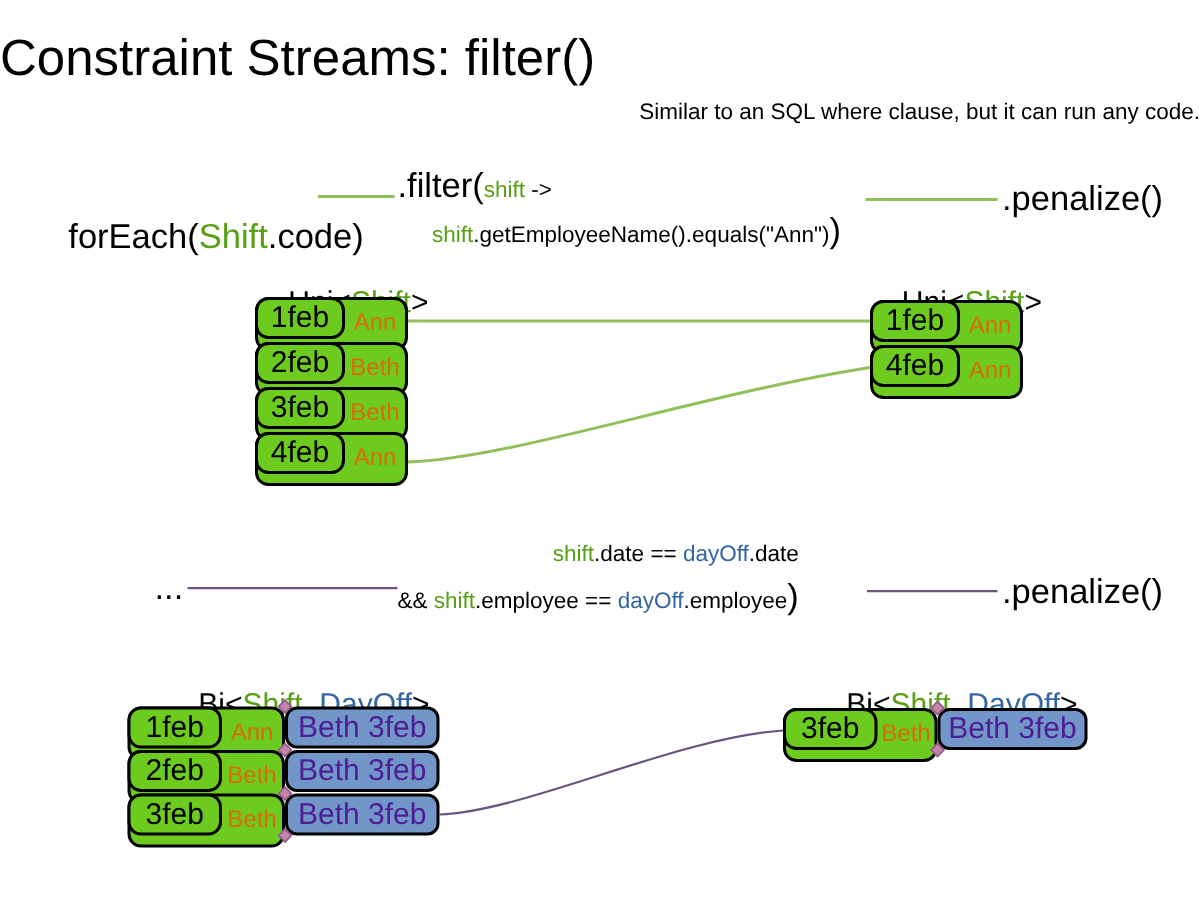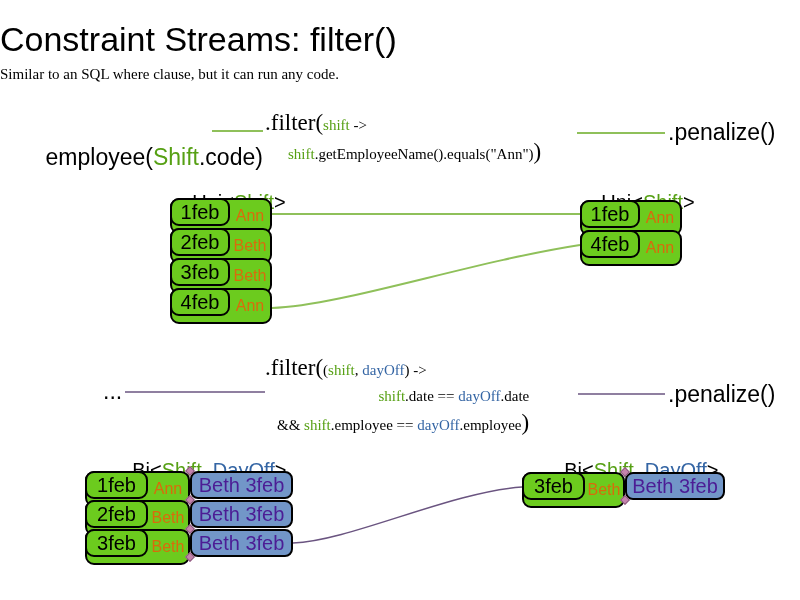--- a/index.html
+++ b/index.html
@@ -1,22 +1,22 @@
 <!DOCTYPE html>
 <html style="--shift-green: #56a014; --dayoff-blue: #3465a4; --name-orange: #d96b0c; --card-green: #6ccb1e; --card-blue: #7296c8; --connector-green: #8fc05a; --connector-purple: #6a5480;"><head>
 <meta charset="utf-8">
 <style>
   html,body{margin:0;padding:0;}
   body{font-family:"Liberation Sans", sans-serif; background:#fff;}
   .slide{position:relative;width:800px;height:600px;background:#ffffff;overflow:hidden;}
 
   .title{position:absolute;top:20px;left:0;width:800px;text-align:left;
          font-size:34px;color:#000;}
-  .subtitle{position:absolute;top:66px;left:0;width:800px;text-align:left;
-         font-size:15px;color:#000;font-family:Liberation Serif, serif;}
+  .subtitle{position:absolute;top:66px;left:0;width:800px;text-align:right;
+         font-size:15px;color:#000;}
 
   .code-big{font-size:23px;color:#000;white-space:pre;}
   .code-small{font-size:15px;color:#000;white-space:pre;}
   .green{color:var(--shift-green);}
   .blue{color:var(--dayoff-blue);}
 
   .abs{position:absolute;}
 
   .hdr{position:absolute;font-size:20px;color:#000;white-space:pre;}
 
@@ -34,21 +34,21 @@
 
   .pair{position:absolute;width:103px;height:28px;background:var(--card-blue);
         border:2px solid #000;border-radius:8px;box-sizing:border-box;
         display:flex;align-items:center;justify-content:center;
         font-size:20px;color:#4c1d95;z-index:2;}
 
   .diamond{position:absolute;width:7px;height:7px;background:#c583ad;
         border:1px solid #8d5d80;transform:translate(-50%,-50%) rotate(45deg);
         z-index:3;box-sizing:border-box;}
 
-  .codeblock{position:absolute;z-index:2;font-family:Liberation Serif, serif;}
+  .codeblock{position:absolute;z-index:2;}
   .codeblock .body-line{margin-left:23px;margin-top:3px;}
 </style>
 </head>
 <body>
 
 <div class="slide">
 
   <div class="title">Constraint Streams: filter()</div>
   <div class="subtitle">Similar to an SQL where clause, but it can run any code.</div>
 
@@ -56,21 +56,21 @@
     <path d="M272 214 H580" fill="none" style="stroke:var(--connector-green);stroke-width:2"></path>
     <path d="M272 308 C340 306 470 262 580 245" fill="none" style="stroke:var(--connector-green);stroke-width:2"></path>
     <path d="M212 131 H263" fill="none" style="stroke:var(--connector-green);stroke-width:2"></path>
     <path d="M577 133 H665" fill="none" style="stroke:var(--connector-green);stroke-width:2"></path>
     <path d="M125 392 H265" fill="none" style="stroke:var(--connector-purple);stroke-width:1.5"></path>
     <path d="M578 394 H665" fill="none" style="stroke:var(--connector-purple);stroke-width:1.5"></path>
     <path d="M293 543 C350 541 450 492 522 487" fill="none" style="stroke:var(--connector-purple);stroke-width:1.5"></path>
   </svg>
 
   <div class="abs code-big" style="left:20px;top:117px;">
-    <span>employee(</span><span class="green">Shift</span><span>.code)</span>
+    <span>forEach(</span><span class="green">Shift</span><span>.code)</span>
   </div>
 
   <div class="codeblock" style="left:265px;top:110px;">
     <div>
       <span class="code-big">.filter(</span><span class="code-small green">shift</span><span class="code-small"> -&gt;</span>
     </div>
     <div class="body-line">
       <span class="code-small green">shift</span><span class="code-small">.getEmployeeName().equals("Ann")</span><span class="code-big">)</span>
     </div>
   </div>
@@ -106,27 +106,24 @@
     <div class="name">Ann</div>
   </div>
   <div class="card" style="left:580px;top:230px;">
     <div class="date">4feb</div>
     <div class="name">Ann</div>
   </div>
 
   <div class="abs code-big" style="left:103px;top:378px;">...</div>
 
   <div class="codeblock" style="left:265px;top:355px;">
-    <div>
-      <span class="code-big">.filter(</span><span class="code-small">(</span><span class="code-small green">shift</span><span class="code-small">, </span><span class="code-small blue">dayOff</span><span class="code-small">)</span><span class="code-small"> -&gt;</span>
-    </div>
     <div class="body-line" style="margin-top:6px;text-align:right;">
       <span class="code-small green">shift</span><span class="code-small">.date == </span><span class="code-small blue">dayOff</span><span class="code-small">.date</span>
     </div>
-    <div class="body-line" style="margin-left:12px;margin-top:5px;">
+    <div class="body-line" style="margin-left:0;margin-top:5px;">
       <span class="code-small">&amp;&amp; </span><span class="code-small green">shift</span><span class="code-small">.employee == </span><span class="code-small blue">dayOff</span><span class="code-small">.employee</span><span class="code-big">)</span>
     </div>
   </div>
 
   <div class="abs code-big" style="left:668px;top:381px;">.penalize()</div>
 
   <div class="hdr" style="left:110px;top:436px;">
     <span>Bi&lt;</span><span class="green">Shift</span><span>, </span><span class="blue">DayOff</span><span>&gt;</span>
   </div>
   <div class="hdr" style="left:542px;top:436px;">

